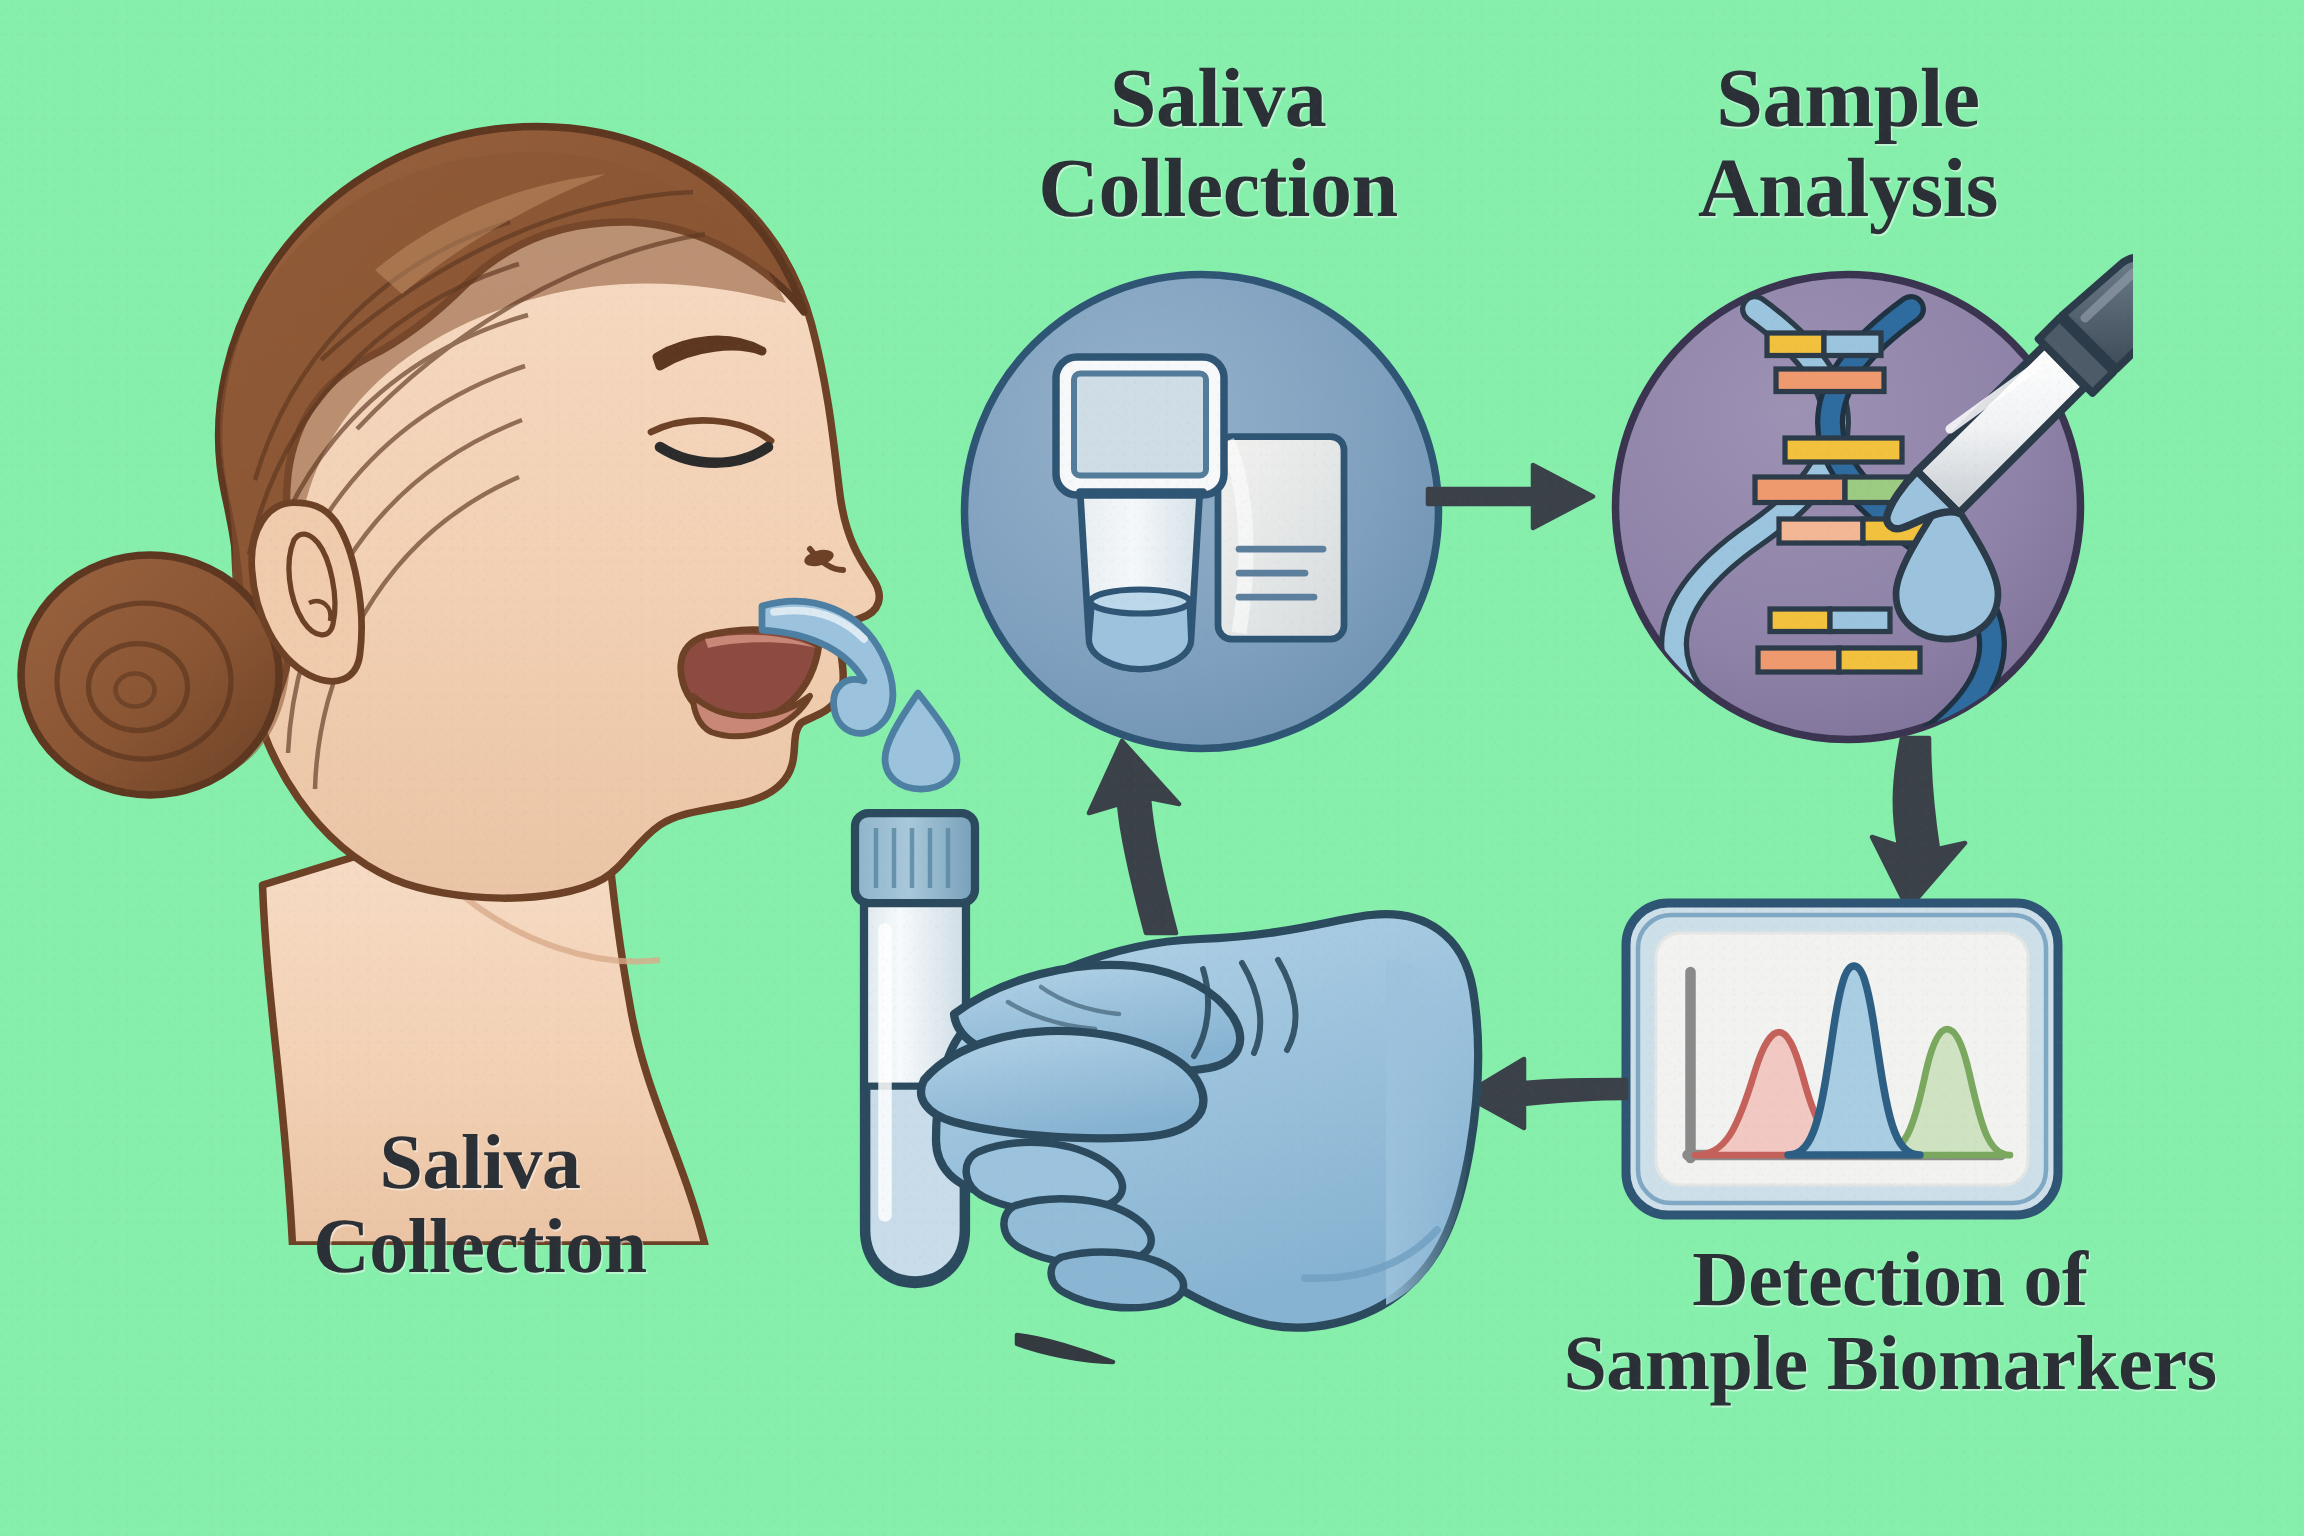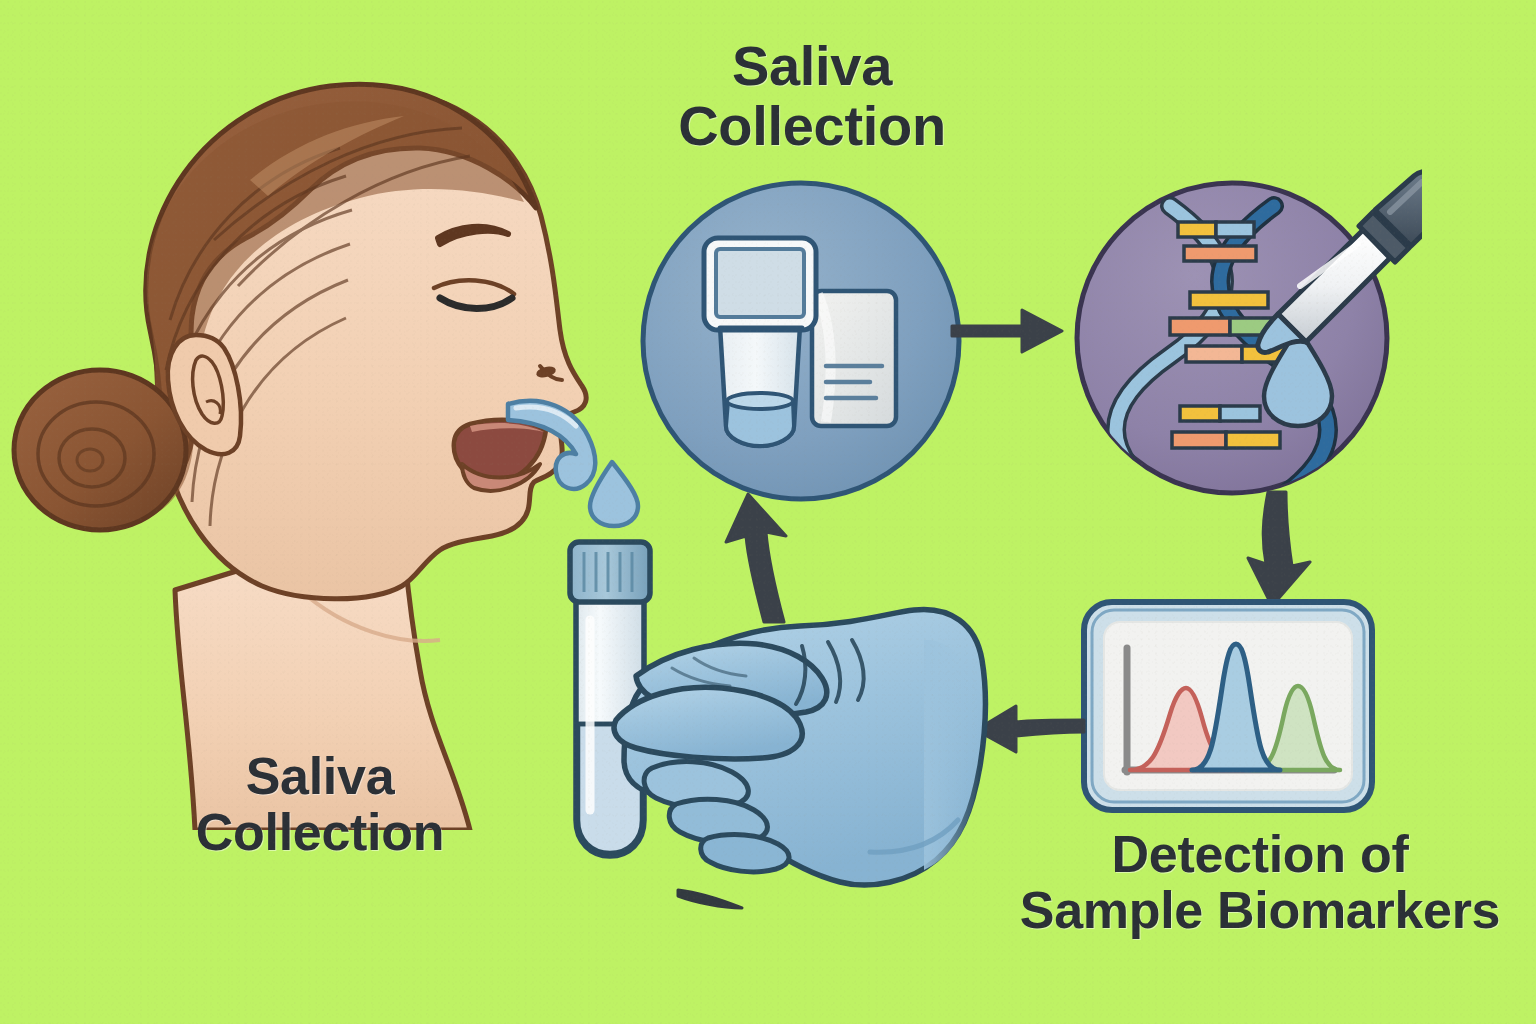--- a/index.html
+++ b/index.html
@@ -5,23 +5,23 @@
 <style>
   html, body {
     margin: 0;
     padding: 0;
     background: #ffffff;
   }
   #canvas {
     position: relative;
     width: 1536px;
     height: 1024px;
-    background: #bef264;
+    background: #86efac;
     overflow: hidden;
-    font-family: Liberation Sans, sans-serif;
+    font-family: Liberation Serif, serif;
   }
   
   #grain {
     position: absolute;
     inset: 0;
     pointer-events: none;
     opacity: 0.30;
     background-image:
       radial-gradient(circle at 13% 27%, rgba(150,140,120,.10) 0 1px, transparent 1px),
       radial-gradient(circle at 41% 63%, rgba(150,140,120,.09) 0 1px, transparent 1px),
@@ -400,20 +400,22 @@
              C 68 70 76 104 84 134 Z" fill="#3b4149" stroke="#3b4149" stroke-width="3" stroke-linejoin="round"></path>
   </svg>
 
   <svg class="layer" style="left:672px; top:880px;" width="80" height="36" viewBox="0 0 80 36">
     <path d="M 6 10 C 24 12 50 20 70 28 C 50 28 22 22 6 16 Z" fill="#333a40" stroke="#333a40" stroke-width="3" stroke-linejoin="round"></path>
   </svg>
 
   <div class="caption" id="cap-saliva-top">Saliva
 Collection</div>
 
+  <div class="caption" id="cap-sample">Sample
+Analysis</div>
 
   <div class="caption" id="cap-saliva-left">Saliva
 Collection</div>
 
   <div class="caption" id="cap-detection">Detection of
 Sample Biomarkers</div>
 
   <div id="grain"></div>
 </div>
 

